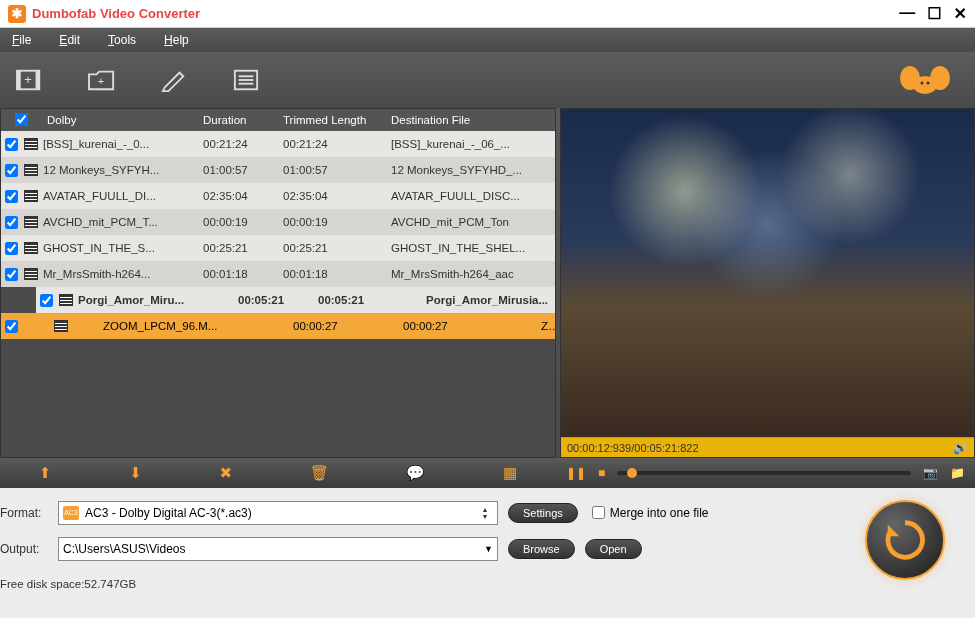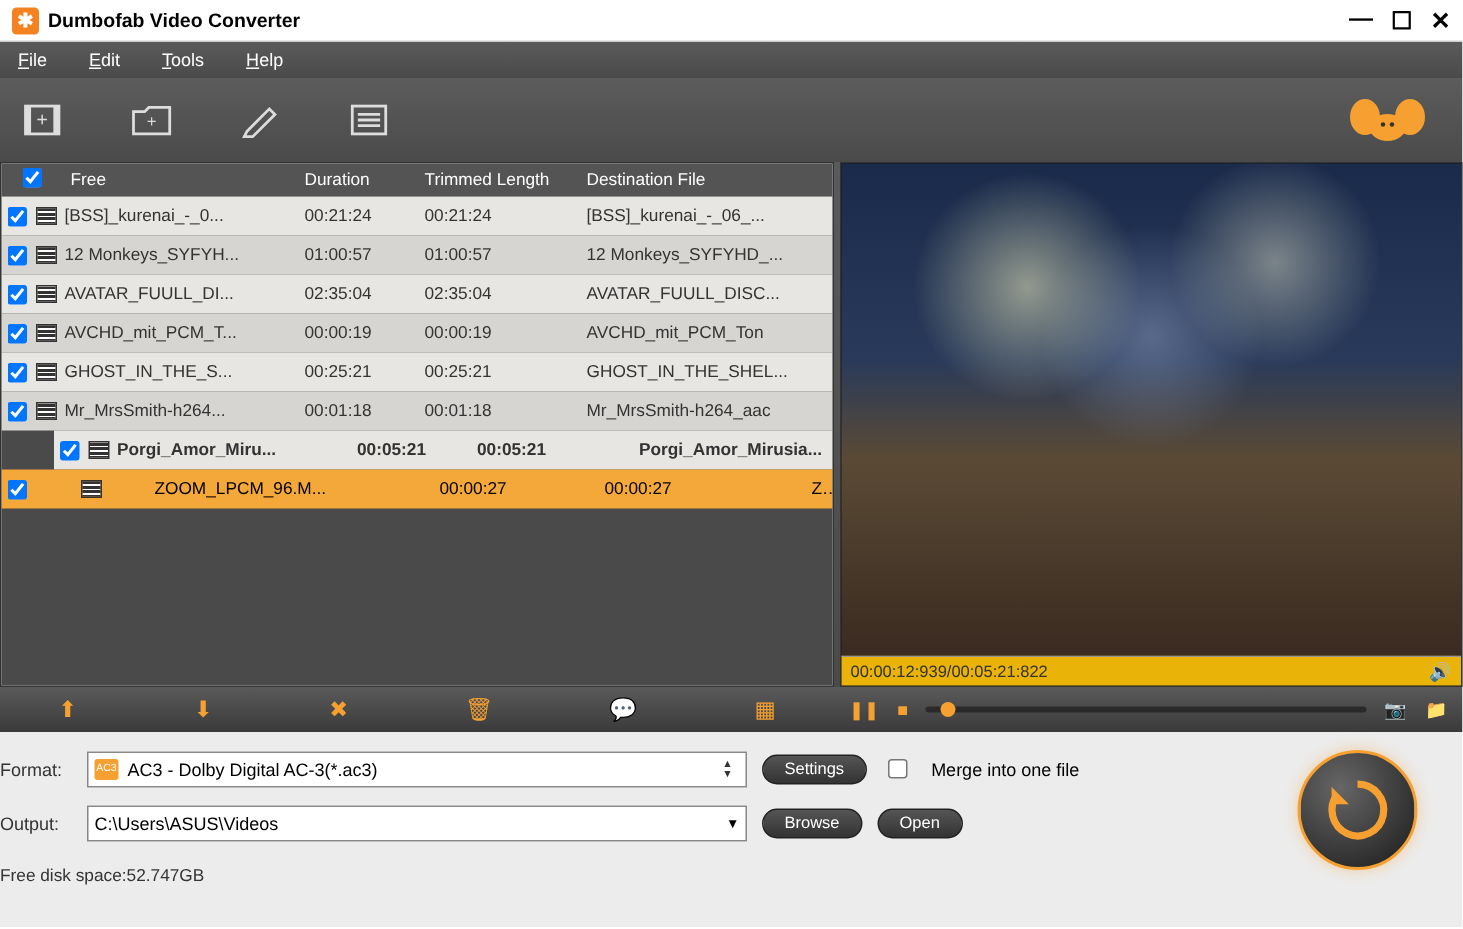--- a/index.html
+++ b/index.html
@@ -1,20 +1,20 @@
 <!DOCTYPE html>
 <html><head>
 <meta charset="utf-8">
 <style>
 * { margin: 0; padding: 0; box-sizing: border-box; }
 body { font-family: Arial, sans-serif; font-size: 12px; background: #fff; width: 975px; height: 619px; overflow: hidden; }
 
 .titlebar { background: #fff; height: 28px; display: flex; align-items: center; padding: 0 8px; border-bottom: 1px solid #ccc; }
 .titlebar .logo { width: 18px; height: 18px; background: #f58220; border-radius: 3px; display: inline-flex; align-items: center; justify-content: center; margin-right: 6px; color: #fff; font-weight: bold; font-size: 13px; }
-.titlebar .title { font-weight: bold; font-size: 13px; color: #000000; }
+.titlebar .title { font-weight: bold; font-size: 13px; color: #ef4444; }
 .titlebar .winbtns { margin-left: auto; display: flex; gap: 12px; }
 .titlebar .winbtns span { font-size: 16px; font-weight: bold; cursor: pointer; }
 
 .menubar { background: linear-gradient(#5a5a5a,#4a4a4a); height: 24px; display: flex; align-items: center; padding: 0 12px; gap: 28px; color: #fff; }
 .menubar span { cursor: pointer; text-decoration: underline; text-decoration-color: transparent; }
 .menubar span::first-letter { text-decoration: underline; }
 
 .toolbar { background: linear-gradient(#5c5c5c,#4a4a4a); height: 56px; display: flex; align-items: center; padding: 0 12px; gap: 36px; position: relative; }
 .toolbar .tbtn { width: 36px; height: 32px; display: flex; align-items: center; justify-content: center; cursor: pointer; color: #e8e8e8; }
 .toolbar .tbtn svg { width: 30px; height: 26px; }
@@ -63,21 +63,21 @@
 .actionbar .slider-thumb { position:absolute; left:10px; top:-3px; width:10px; height:10px; background:#f5a030; border-radius:50%; }
 
 .bottom { background: #ececec; padding: 10px 12px 4px 0; height: 130px; position:relative; }
 .form-row { display:flex; align-items:center; height: 30px; margin-bottom: 6px; }
 .form-row label { width: 58px; color:#333; }
 .form-row .combo { flex: 0 0 440px; height: 24px; background:#fff; border:1px solid #888; display:flex; align-items:center; padding: 0 4px; gap:6px; }
 .form-row .combo .fmt-icon { width:16px; height:14px; background:#f5a030; border-radius:2px; display:inline-block; font-size:7px; text-align:center; line-height:14px; color:#fff; }
 .form-row .combo .txt { flex:1; }
 .form-row .combo .spin { width:16px; display:flex; flex-direction:column; font-size:7px; color:#333; line-height:7px; text-align:center; cursor:pointer; }
 .btn { background: linear-gradient(#555,#333); color:#fff; border:1px solid #222; border-radius:12px; padding: 3px 14px; font-size:11px; cursor:pointer; margin-left:10px; }
-.merge-wrap { margin-left: 14px; display:flex; align-items:flex-start; gap:16px; }
+.merge-wrap { margin-left: 14px; display:flex; align-items:flex-start; gap:5px; }
 
 .convert-btn { position:absolute; right:30px; top:12px; width:80px; height:80px; border-radius:50%; background: radial-gradient(circle at 35% 30%, #666, #1a1a1a); border:2px solid #f5a030; display:flex; align-items:center; justify-content:center; cursor:pointer; box-shadow: 0 0 10px rgba(245,160,48,0.4); }
 .convert-btn svg { width:46px; height:46px; }
 
 .status-line { padding-top:8px; color:#333; font-size:11.5px; }
 
 input[type=checkbox]{ width:13px; height:13px; }
 </style>
 </head>
 <body>
@@ -135,21 +135,21 @@
         <circle cx="27" cy="23" r="1.5" fill="#333"></circle>
         <circle cx="33" cy="23" r="1.5" fill="#333"></circle>
       </svg>
   </div>
 </div>
 
 <div class="mainrow">
   <div class="tablewrap">
     <div class="th-row">
       <div class="col-check"><input type="checkbox" checked="" style=""></div>
-      <div class="col-name">Free</div>
+      <div class="col-name">Dolby</div>
       <div class="col-dur">Duration</div>
       <div class="col-trim">Trimmed Length</div>
       <div class="col-dest">Destination File</div>
     </div>
     <div class="tbody" id="tbody">
         <div class="trow">
           <div class="c-check">
             <input type="checkbox" checked="" style="">
           </div>
           <div class="c-icon">

